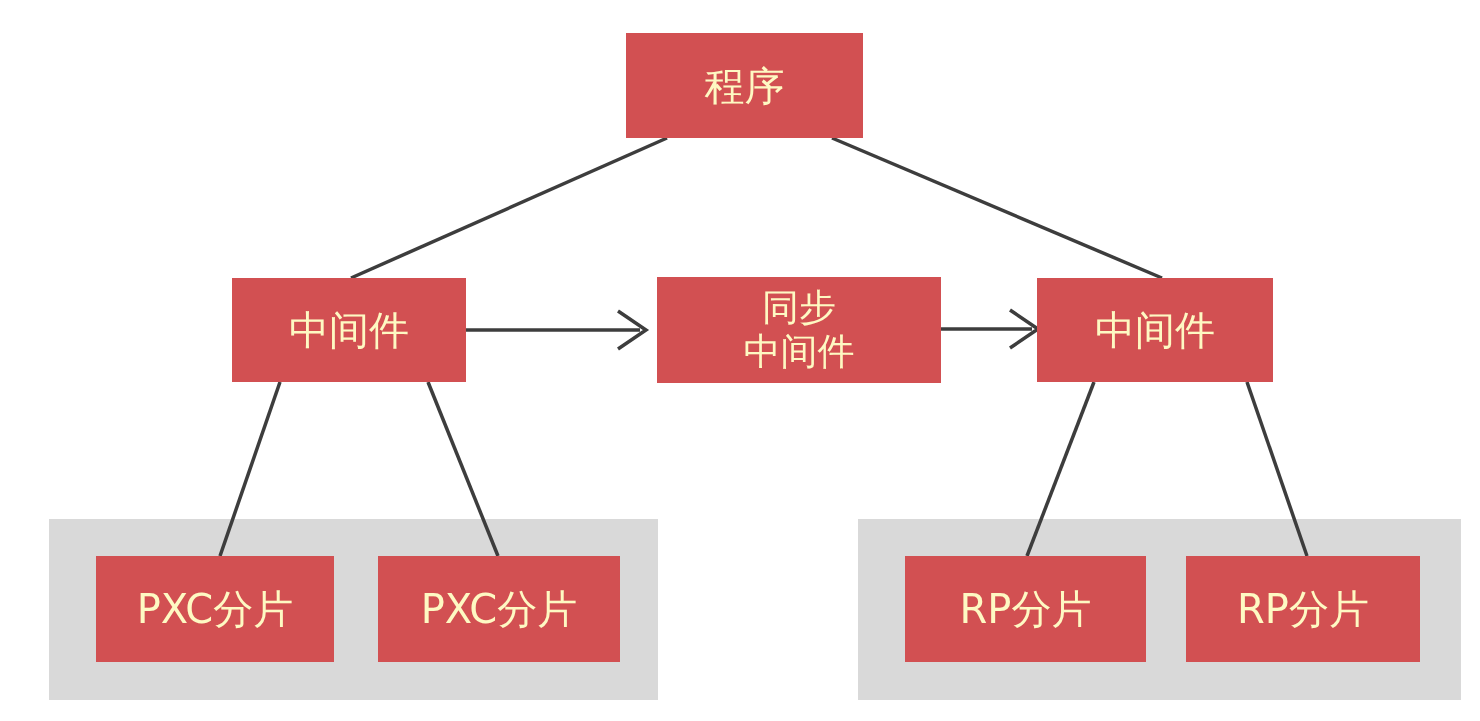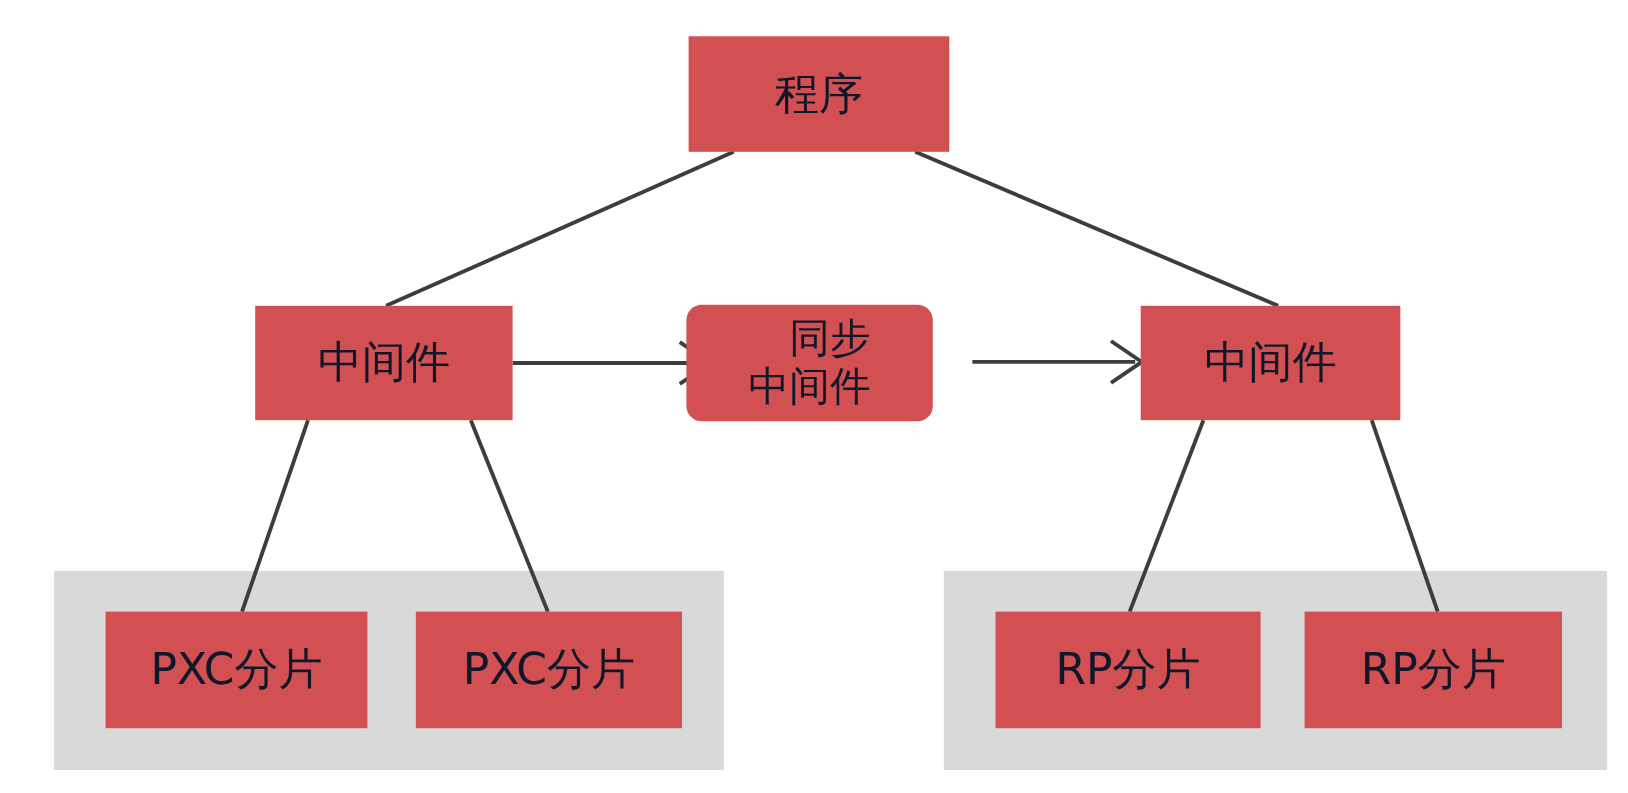--- a/index.html
+++ b/index.html
@@ -26,32 +26,32 @@
   .panel {
     position: absolute;
     background: #d9d9d9;
     z-index: 0;
   }
   .panel-left  { left: 49px;  top: 519px; width: 609px; height: 181px; }
   .panel-right { left: 858px; top: 519px; width: 603px; height: 181px; }
   .node {
     position: absolute;
     background: #d25052;
-    color: #0f172a;
+    color: #fef9c3;
     display: flex;
     align-items: center;
     justify-content: center;
-    text-align: right;
+    text-align: center;
     font-size: 40px;
     z-index: 2;
   }
   .node .lbl { white-space: pre-line; line-height: 1.2; }
   .node-program   { left: 626px;  top: 33px;  width: 237px; height: 105px; }
   .node-mw-left   { left: 232px;  top: 278px; width: 234px; height: 104px; }
-  .node-sync      { left: 624px;  top: 277px; width: 224px; height: 106px; font-size: 37px; border-radius: 14px; }
+  .node-sync      { left: 657px;  top: 277px; width: 284px; height: 106px; font-size: 37px; }
   .node-mw-right  { left: 1037px; top: 278px; width: 236px; height: 104px; }
   .node-pxc-1     { left: 96px;   top: 556px; width: 238px; height: 106px; }
   .node-pxc-2     { left: 378px;  top: 556px; width: 242px; height: 106px; }
   .node-rp-1      { left: 905px;  top: 556px; width: 241px; height: 106px; }
   .node-rp-2      { left: 1186px; top: 556px; width: 234px; height: 106px; }
   .connectors line, .connectors polyline {
     stroke: #3d3d3d;
     stroke-width: 3.5;
     fill: none;
   }

